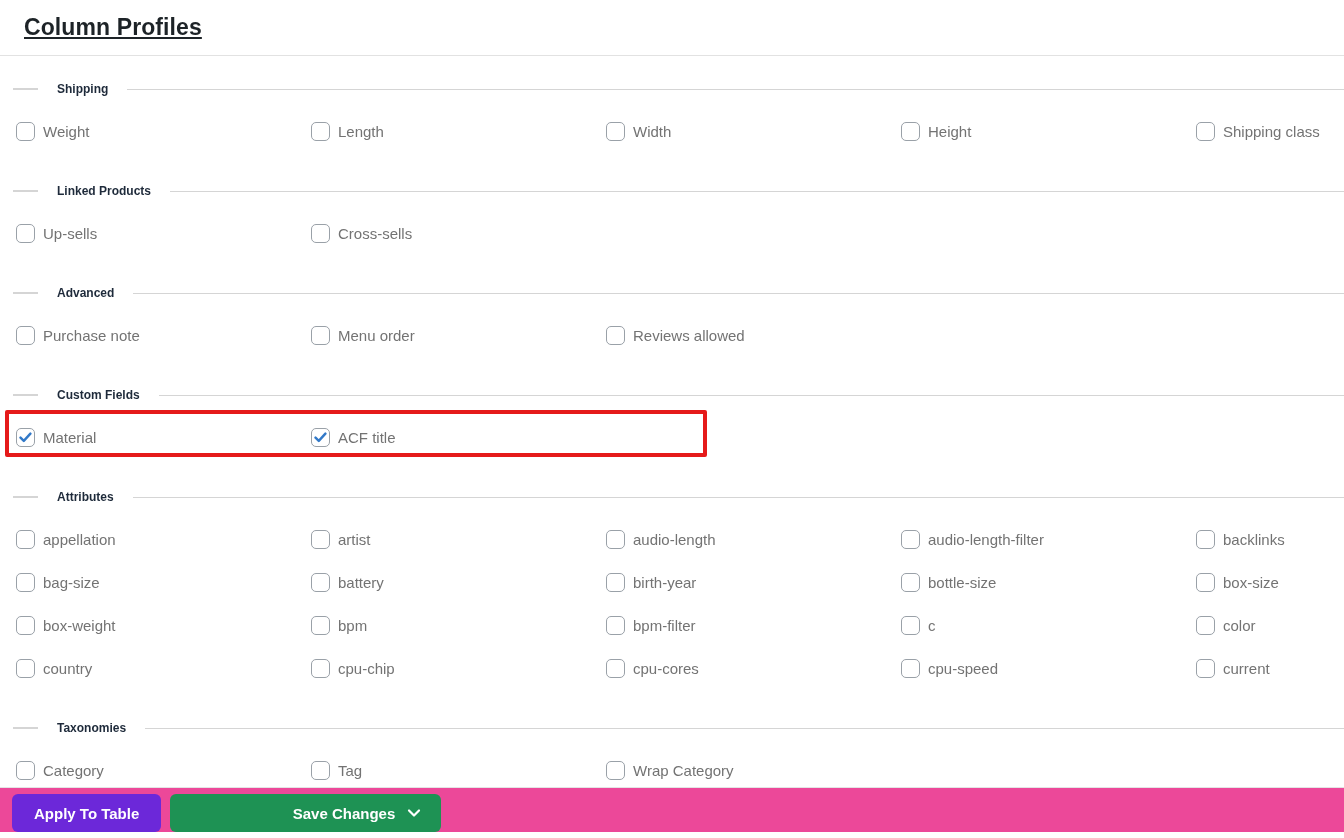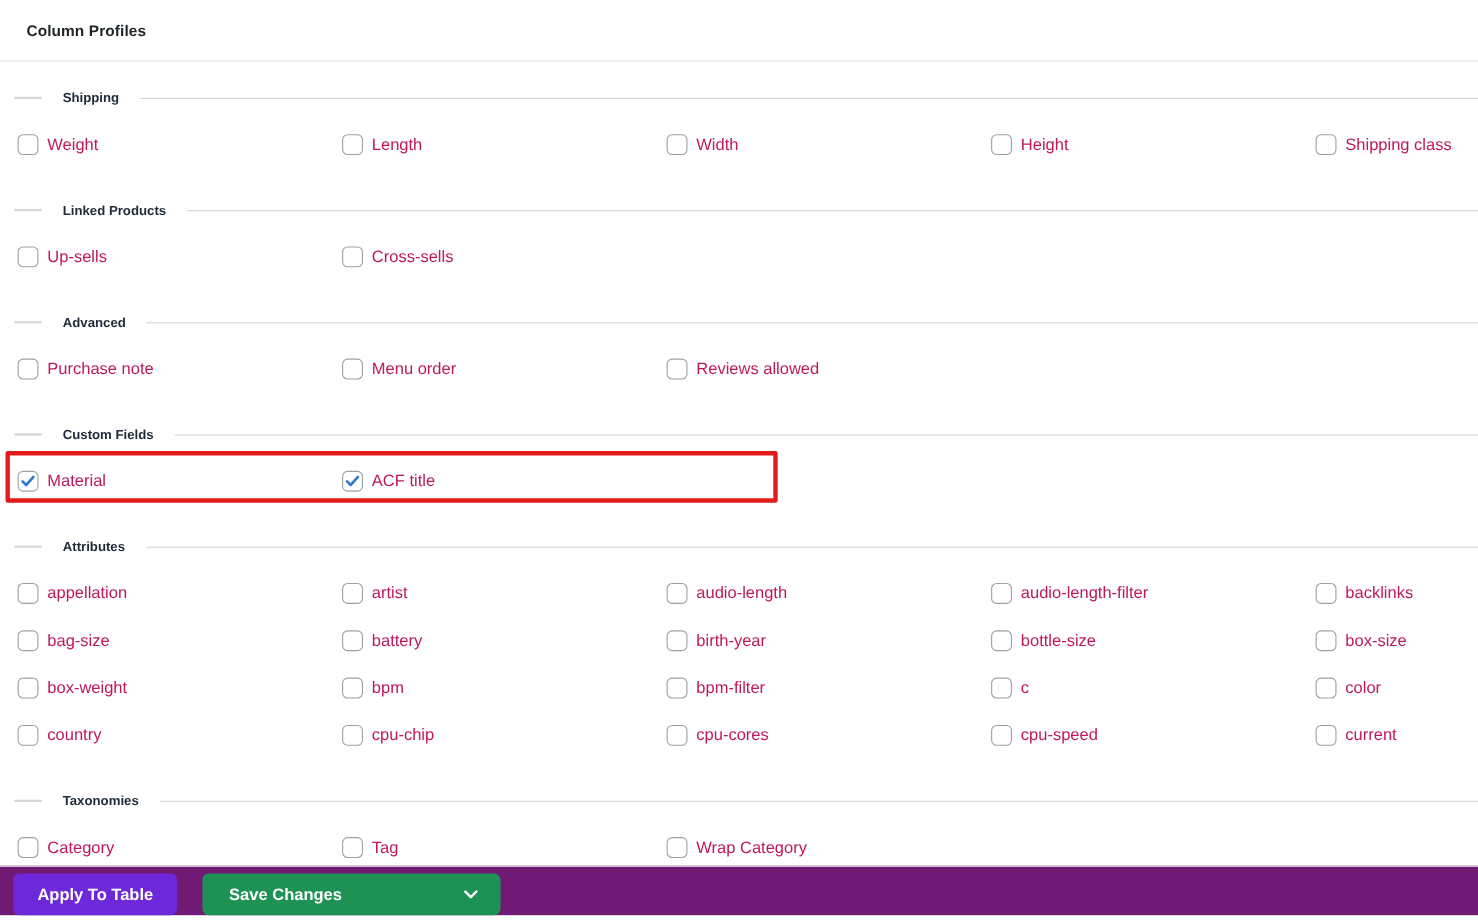--- a/index.html
+++ b/index.html
@@ -13,24 +13,25 @@
 
   
   .page-header {
     height: 56px;
     display: flex;
     align-items: center;
     padding-left: 24px;
     border-bottom: 1px solid #e2e2e2;
   }
   .page-header h1 {
-    font-size: 14px;
+    font-size: 23px;
     font-weight: 700;
     color: #1d2327;
     letter-spacing: .1px;
+    text-decoration: underline;
   }
 
   
   .sections { padding-top: 22px; }
   .sec-head {
     height: 22px;
     display: flex;
     align-items: center;
     margin-bottom: 17px;
   }
@@ -73,21 +74,21 @@
     border-radius: 5px;
     background: #fff;
     display: flex;
     align-items: center;
     justify-content: center;
   }
   .cb svg { display: block; }
   .lbl {
     margin-left: 8px;
     font-size: 15px;
-    color: #be185d;
+    color: #737373;
     text-align: center;
   }
 
   
   .red-box {
     position: absolute;
     left: 5px; top: 410px;
     width: 702px; height: 47px;
     border: 4px solid #e51a1a;
     border-radius: 2px;
@@ -95,40 +96,40 @@
     z-index: 5;
   }
 
   
   .footer {
     position: absolute;
     left: 0; right: 0; top: 787px;
     border-top: 1px solid #e4e4e4;
     padding: 6px 0 0 12px;
     display: flex;
-    gap: 23px;
-    background: #701a75;
+    gap: 9px;
+    background: #ec4899;
   }
   .btn {
     height: 38px;
     border: none;
     border-radius: 6px;
     color: #fff;
     font-family: inherit;
     font-size: 15px;
     font-weight: 700;
     cursor: pointer;
     display: inline-flex;
     align-items: center;
   }
   .btn-purple { background: #6c28d9; padding: 0 22px; }
   .btn-green  {
     background: #1e9254;
     width: 271px;
-    justify-content: space-between;
+    justify-content: flex-end;
     padding: 0 20px 0 24px;
   }
   .chev { display: inline-flex; align-items: center; margin-left: 12px; }
 </style>
 </head>
 <body>
 
 <header class="page-header">
   <h1>Column Profiles</h1>
 </header>

